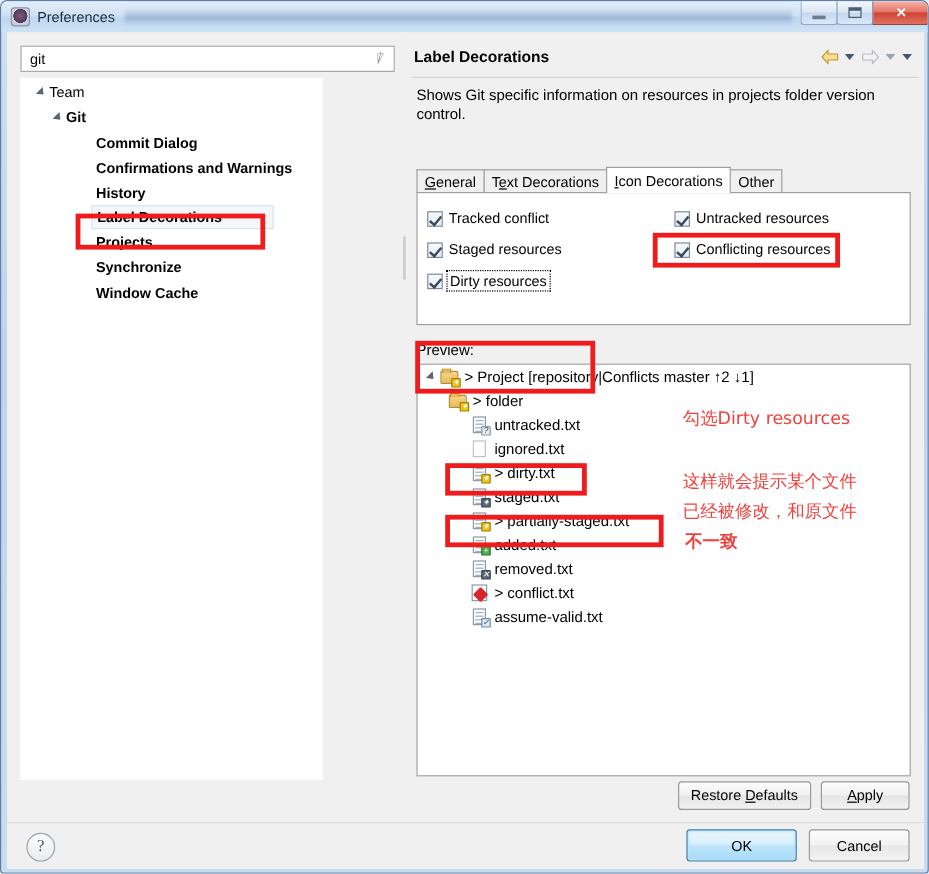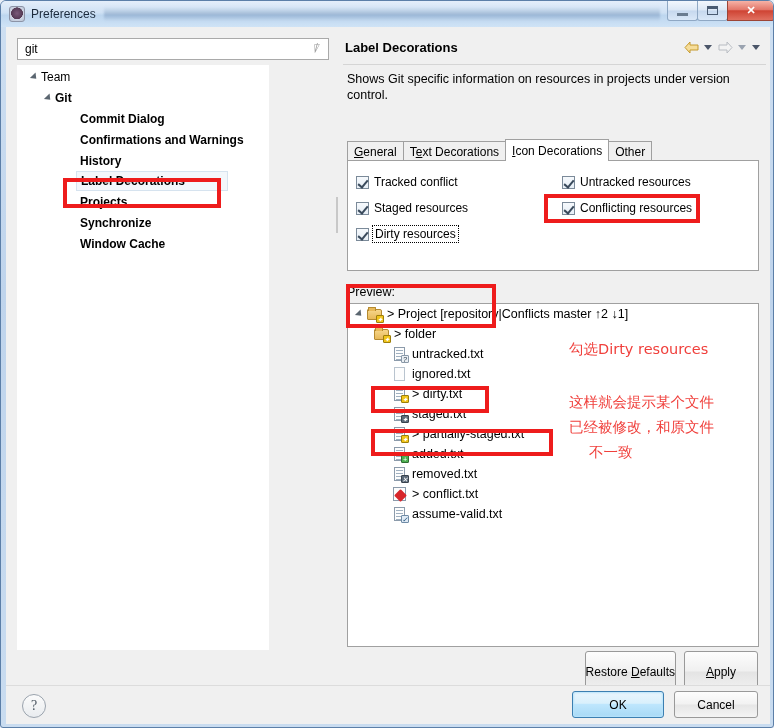--- a/index.html
+++ b/index.html
@@ -447,22 +447,22 @@
   .btnrow {
     position: absolute;
     left: 333px; top: 624px;
     width: 431px;
     display: flex; justify-content: flex-end;
     gap: 8px;
     padding-right: 12px;
   }
   .btn {
     min-width: 74px;
-    height: 41px;
-    padding: 0 0;
+    height: 24px;
+    padding: 0 10px;
     font-size: 12px;
     color: #000;
     background: linear-gradient(to bottom, #fdfdfd 0%, #f0f0f0 48%, #e4e4e4 52%, #f2f2f2 100%);
     border: 1px solid #999;
     border-radius: 3px;
     display: flex; align-items: center; justify-content: center;
     white-space: nowrap;
   }
   .btn u { text-decoration: underline; }
 
@@ -600,21 +600,21 @@
             <div class="nav-caret">
                 <i class="caret-tri dim"></i>
               </div>
             <div class="nav-caret">
                 <i class="caret-tri"></i>
               </div>
           </div>
         </div>
         <div class="rp-sep"></div>
 
-        <div class="rp-desc">Shows Git specific information on resources in projects under version control.</div>
+        <div class="rp-desc">Shows Git specific information on resources in projects folder version control.</div>
 
         <div class="tabfolder">
           <div class="tabstrip">
             <div class="tab">
                 <span><u>G</u>eneral</span>
               </div>
             <div class="tab">
                 <span>T<u>e</u>xt Decorations</span>
               </div>
             <div class="tab active">
@@ -760,21 +760,21 @@
       <div class="okcancel">
         <div class="btn-ok">OK</div>
         <div class="btn-cancel">Cancel</div>
       </div>
     </div>
   </div>
 
   <div class="annot" style="left:568px; top:336px;">勾选Dirty resources</div>
   <div class="annot" style="left:568px; top:389px;">这样就会提示某个文件</div>
   <div class="annot" style="left:568px; top:414px;">已经被修改，和原文件</div>
-  <div class="annot" style="left:588px; top:439px;">不一致</div>
+  <div class="annot" style="left:570px; top:439px;font-weight:bold;">不一致</div>
 
   <div class="redbox" style="left:62px;  top:177px; width:158px; height:30px;"></div>
   <div class="redbox" style="left:543px; top:193px; width:156px; height:29px;"></div>
   <div class="redbox" style="left:345px; top:283px; width:150px; height:44px;"></div>
   <div class="redbox" style="left:370px; top:385px; width:118px; height:27px;"></div>
   <div class="redbox" style="left:370px; top:428px; width:182px; height:27px;"></div>
 
 </div>
 
 </body></html>

